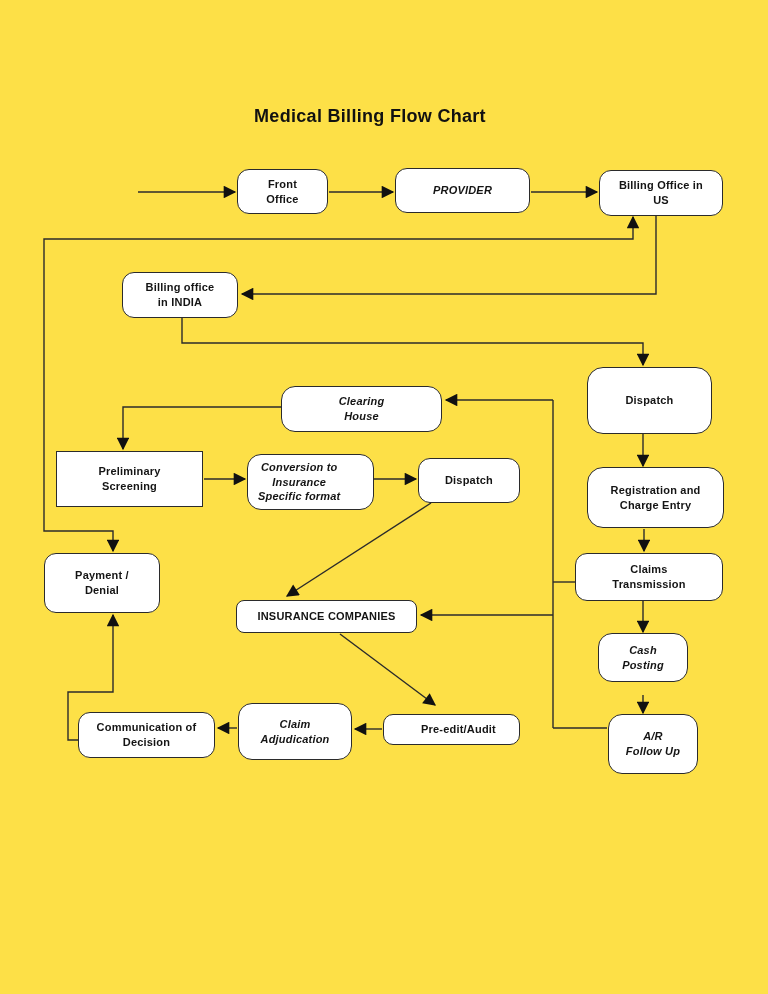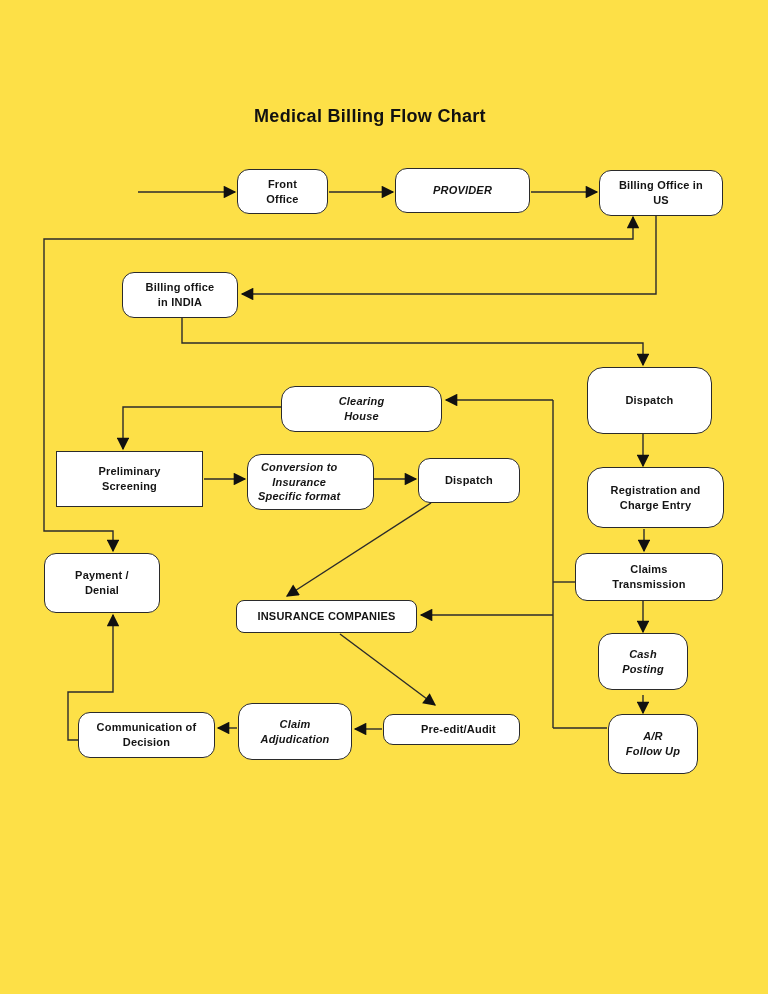--- a/index.html
+++ b/index.html
@@ -79,21 +79,21 @@
 US</div>
 
   <div class="node" style="left:122px;top:272px;width:116px;height:46px;">Billing office
 in INDIA</div>
 
   <div class="node r16" style="left:587px;top:367px;width:125px;height:67px;">Dispatch</div>
   <div class="node r16" style="left:587px;top:467px;width:137px;height:61px;">Registration and
 Charge Entry</div>
   <div class="node" style="left:575px;top:553px;width:148px;height:48px;">Claims
 Transmission</div>
-  <div class="node r14" style="left:598px;top:633px;width:90px;height:57px;">Cash
+  <div class="node r14" style="left:598px;top:633px;width:90px;height:49px;">Cash
 Posting</div>
   <div class="node r14" style="left:608px;top:714px;width:90px;height:60px;">A/R
 Follow Up</div>
 
   <div class="node r14" style="left:281px;top:386px;width:161px;height:46px;">Clearing
 House</div>
   <div class="node sharp" style="left:56px;top:451px;width:147px;height:56px;">Preliminary
 Screening</div>
   <div class="node r14 left-text" style="left:247px;top:454px;width:127px;height:56px;">Conversion to
 Insurance

